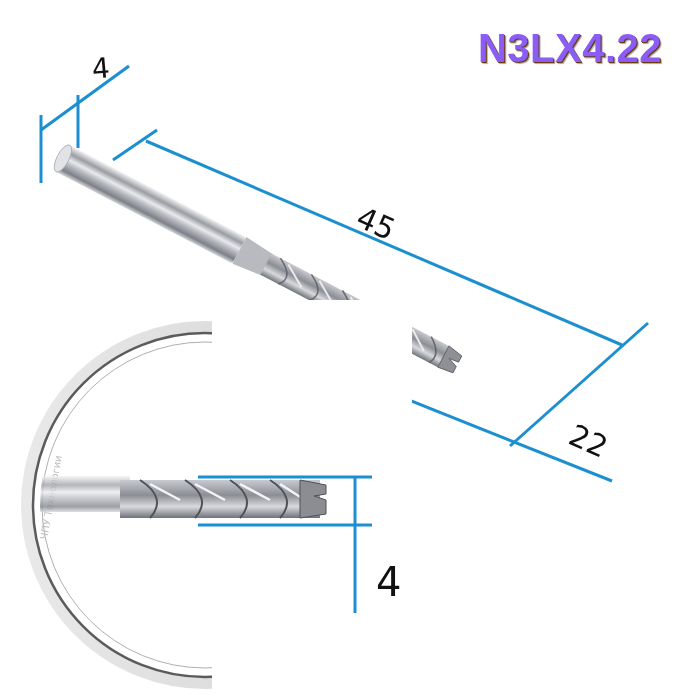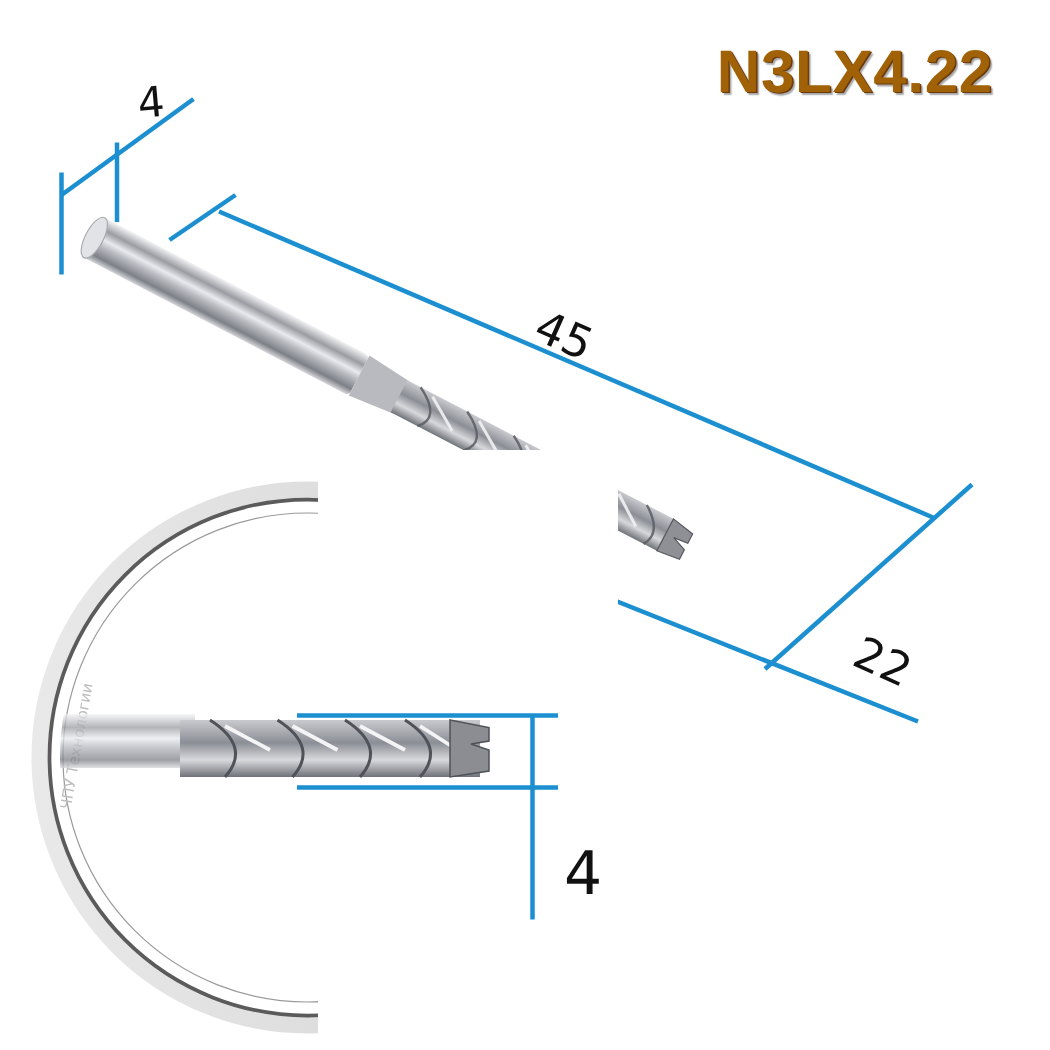--- a/index.html
+++ b/index.html
@@ -1,19 +1,19 @@
 <!DOCTYPE html>
 <html><head>
 <meta charset="utf-8">
 <style>
   html, body { margin:0; padding:0; background:#ffffff; }
   #canvas { position:relative; width:700px; height:700px; overflow:hidden; background:#ffffff; font-family:"Liberation Sans", sans-serif; }
   svg { position:absolute; left:0; top:0; }
   .dimtext { font-family:"DejaVu Sans", sans-serif; fill:#111; }
-  .title { position:absolute; right:38px; top:26px; font-family:"Liberation Sans", sans-serif; font-weight:bold; font-size:40px; color:#a16207; text-shadow:1px 1px 0 #6b3a0d, 2px 2px 1px rgba(0,0,0,0.35); letter-spacing:0.5px; }
+  .title { position:absolute; right:38px; top:26px; font-family:"Liberation Sans", sans-serif; font-weight:bold; font-size:40px; color:#8b5cf6; text-shadow:1px 1px 0 #6b3a0d, 2px 2px 1px rgba(0,0,0,0.35); letter-spacing:0.5px; }
 </style>
 </head>
 <body>
 
 <div id="canvas">
 
   <div class="title">N3LX4.22</div>
 
   <svg width="700" height="700" viewBox="0 0 700 700">
     <defs>

